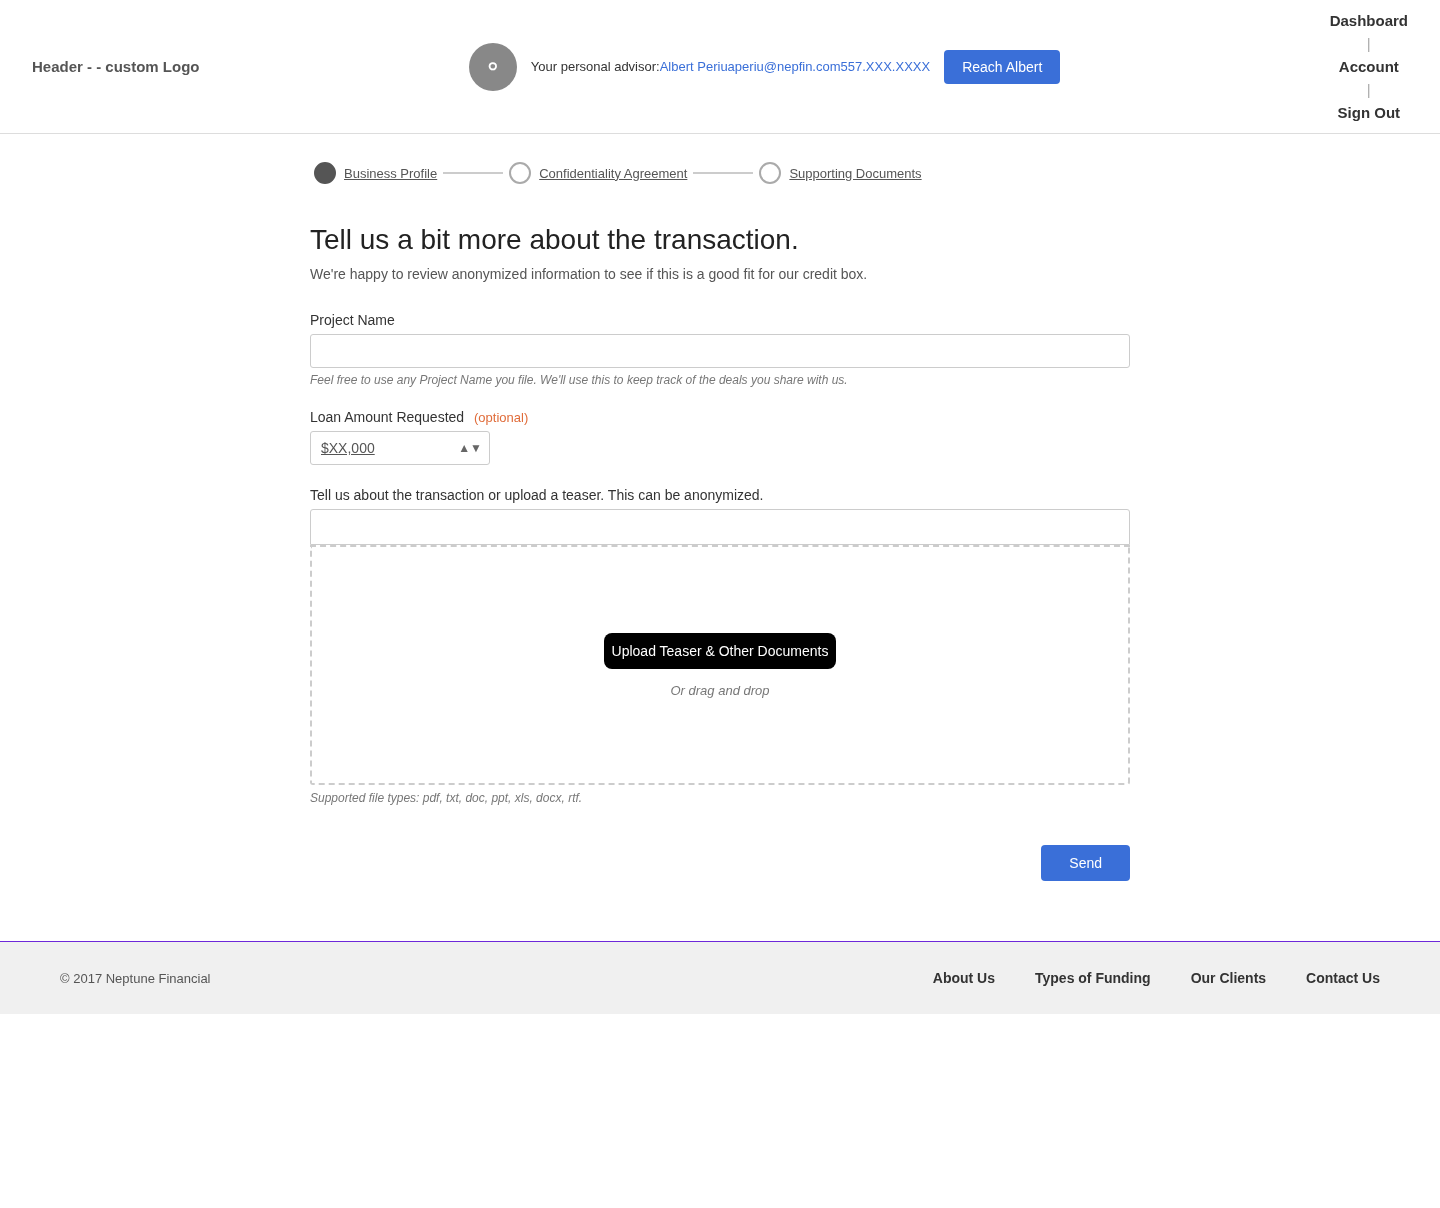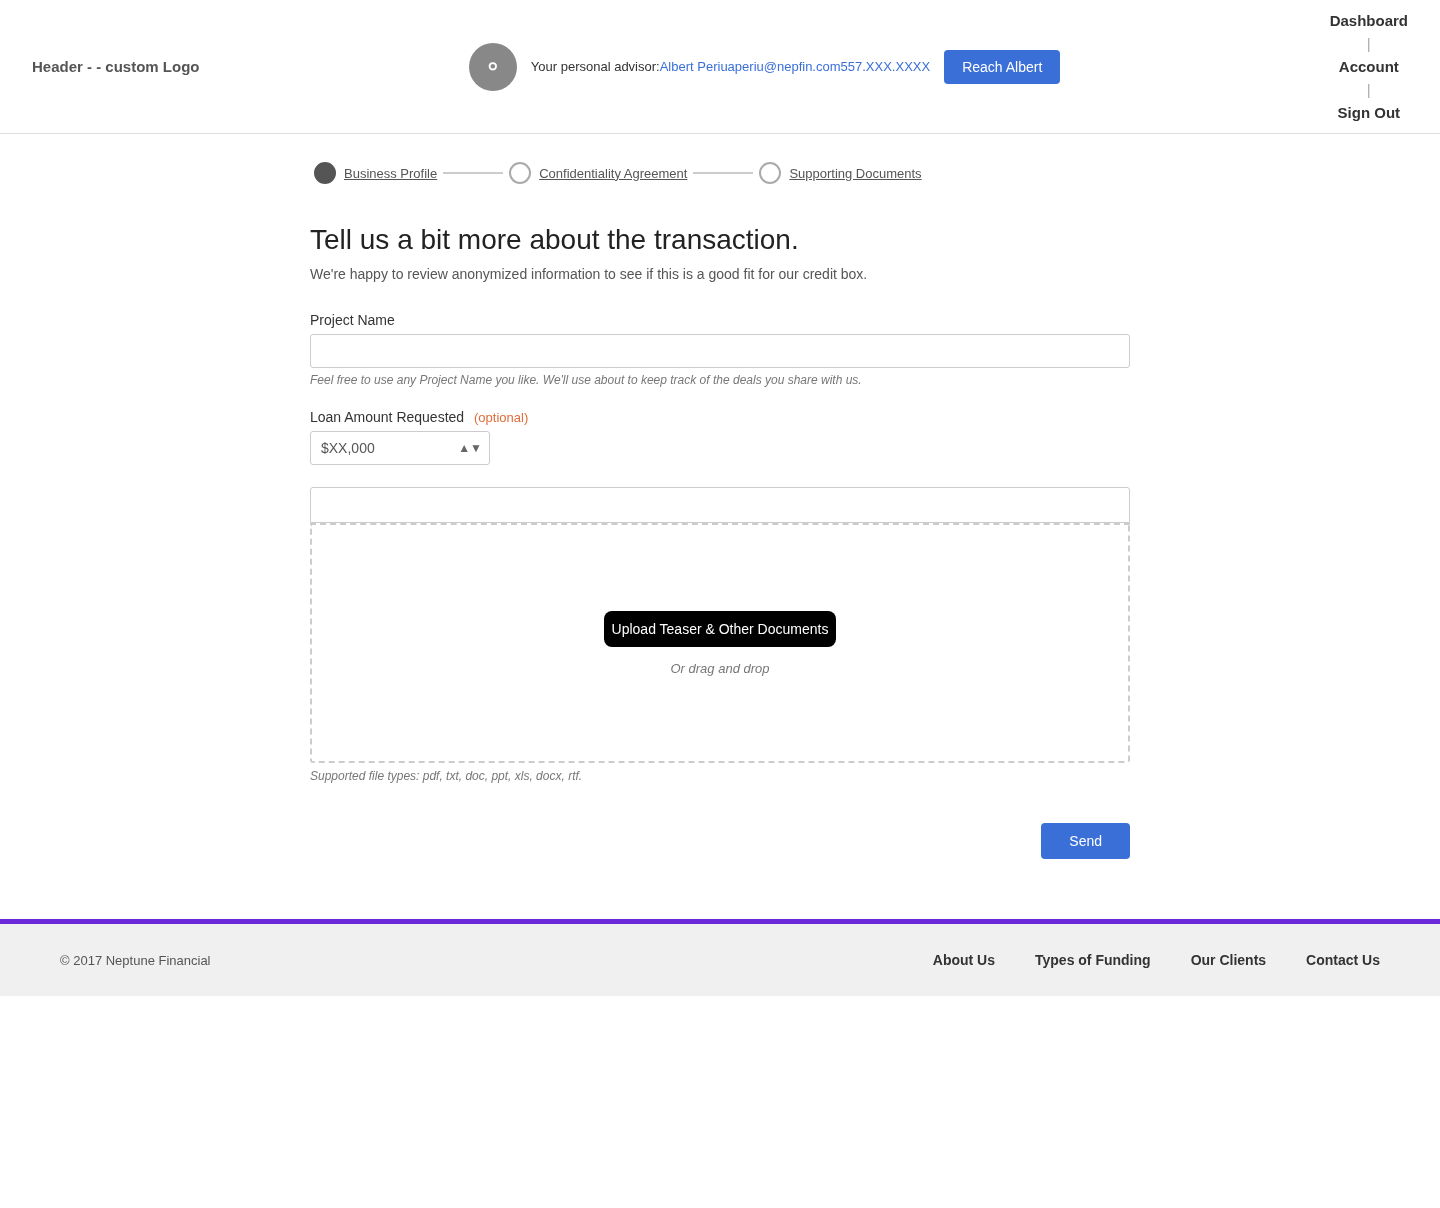--- a/index.html
+++ b/index.html
@@ -160,20 +160,21 @@
       width: 100%;
       padding: 8px 30px 8px 10px;
       border: 1px solid #ccc;
       border-radius: 3px;
       font-size: 14px;
       color: #555;
       appearance: none;
       background: #fff;
       cursor: pointer;
       outline: none;
+      text-decoration: underline;
     }
     .select-arrows {
       position: absolute;
       right: 8px;
       top: 50%;
       transform: translateY(-50%);
       pointer-events: none;
       color: #666;
       font-size: 12px;
       line-height: 1;
@@ -237,21 +238,21 @@
       border: none;
       border-radius: 4px;
       padding: 10px 28px;
       font-size: 14px;
       cursor: pointer;
     }
 
     
     .footer {
       background: #f0f0f0;
-      border-top: 5px solid #6d28d9;
+      border-top: 1px solid #6d28d9;
       padding: 28px 60px;
       display: flex;
       align-items: center;
       justify-content: space-between;
     }
     .footer-copy {
       font-size: 13px;
       color: #555;
     }
     .footer-links {
@@ -308,37 +309,38 @@
   </div>
 </div>
 
 <div class="main-content">
   <h1 class="page-title">Tell us a bit more about the transaction.</h1>
   <p class="page-subtitle">We're happy to review anonymized information to see if this is a good fit for our credit box.</p>
 
   <div class="form-group">
     <label class="form-label">Project Name</label>
     <input type="text" class="form-input" style="">
-    <p class="form-hint">Feel free to use any Project Name you like. We'll use about to keep track of the deals you share with us.</p>
+    <p class="form-hint">Feel free to use any Project Name you file. We'll use this to keep track of the deals you share with us.</p>
   </div>
 
   <div class="form-group">
     <label class="form-label">
       <span>Loan Amount Requested</span>
       <span class="optional">(optional)</span>
     </label>
     <div class="form-select-wrapper">
       <select class="form-select">
         <option value="">$XX,000</option>
       </select>
       <span class="select-arrows">▲▼</span>
     </div>
   </div>
 
   <div class="form-group">
+    <label class="form-label">Tell us about the transaction or upload a teaser. This can be anonymized.</label>
     <input type="text" class="form-textarea" style="">
 
     
     <div class="upload-area">
       <button class="upload-btn">Upload Teaser &amp; Other Documents</button>
       <span class="drag-drop-text">Or drag and drop</span>
     </div>
     <p class="supported-text">Supported file types: pdf, txt, doc, ppt, xls, docx, rtf.</p>
   </div>
 

